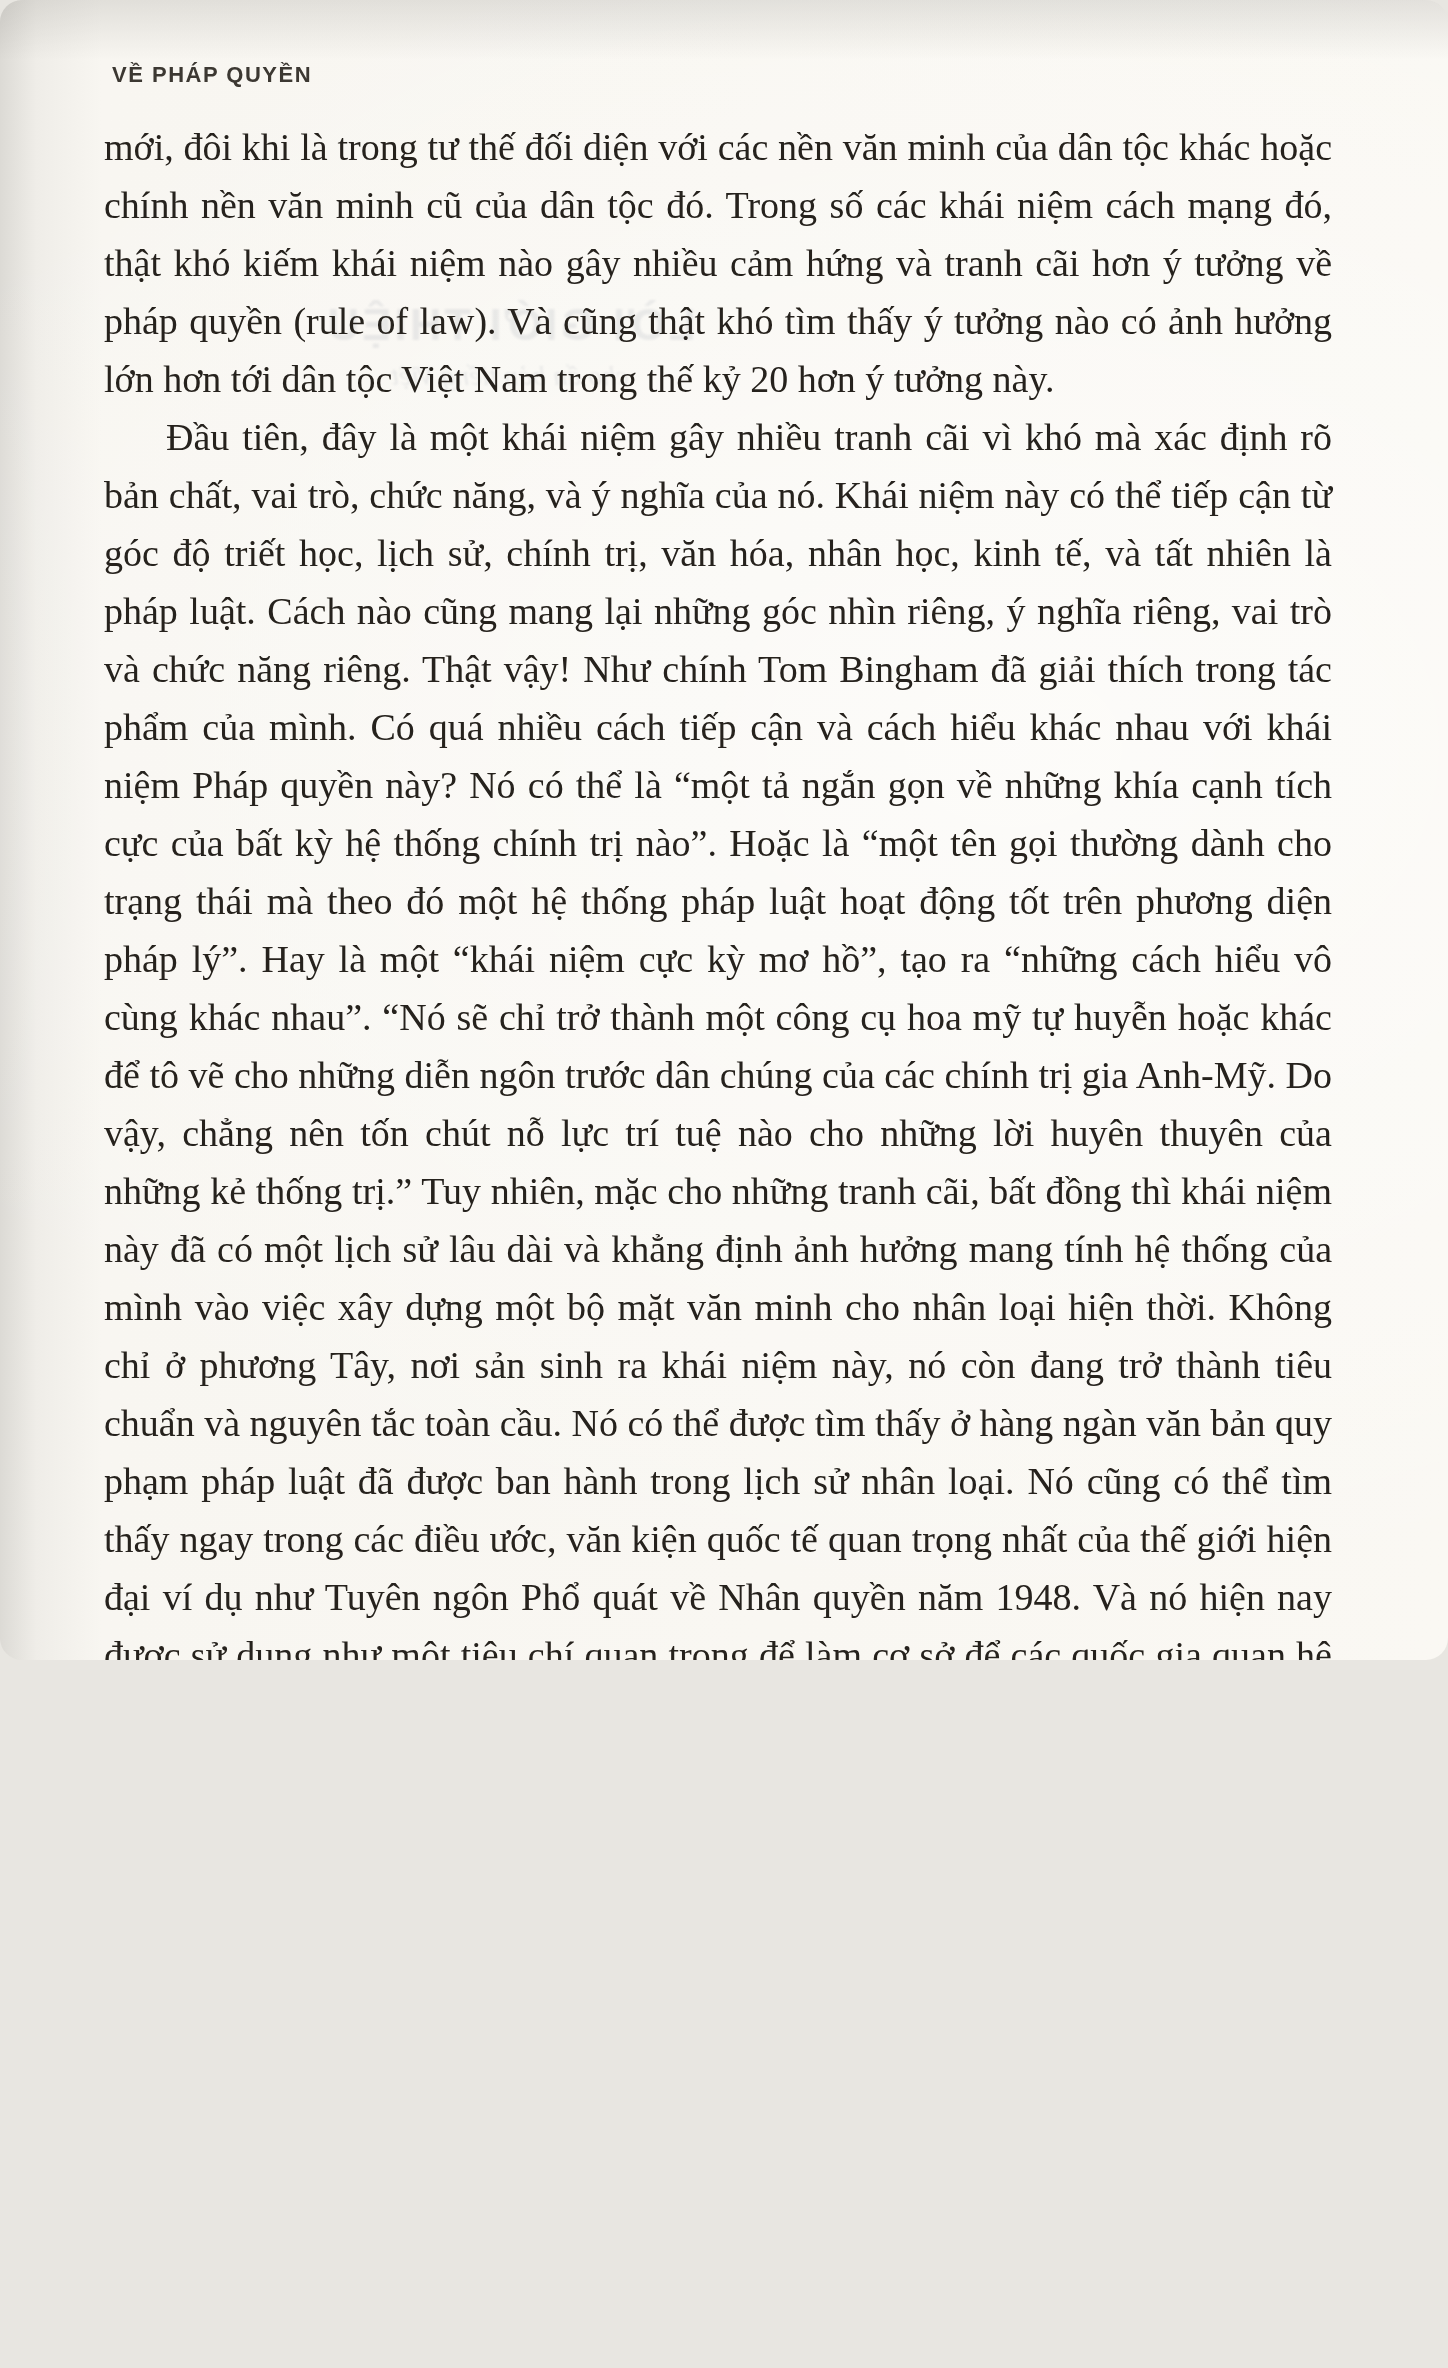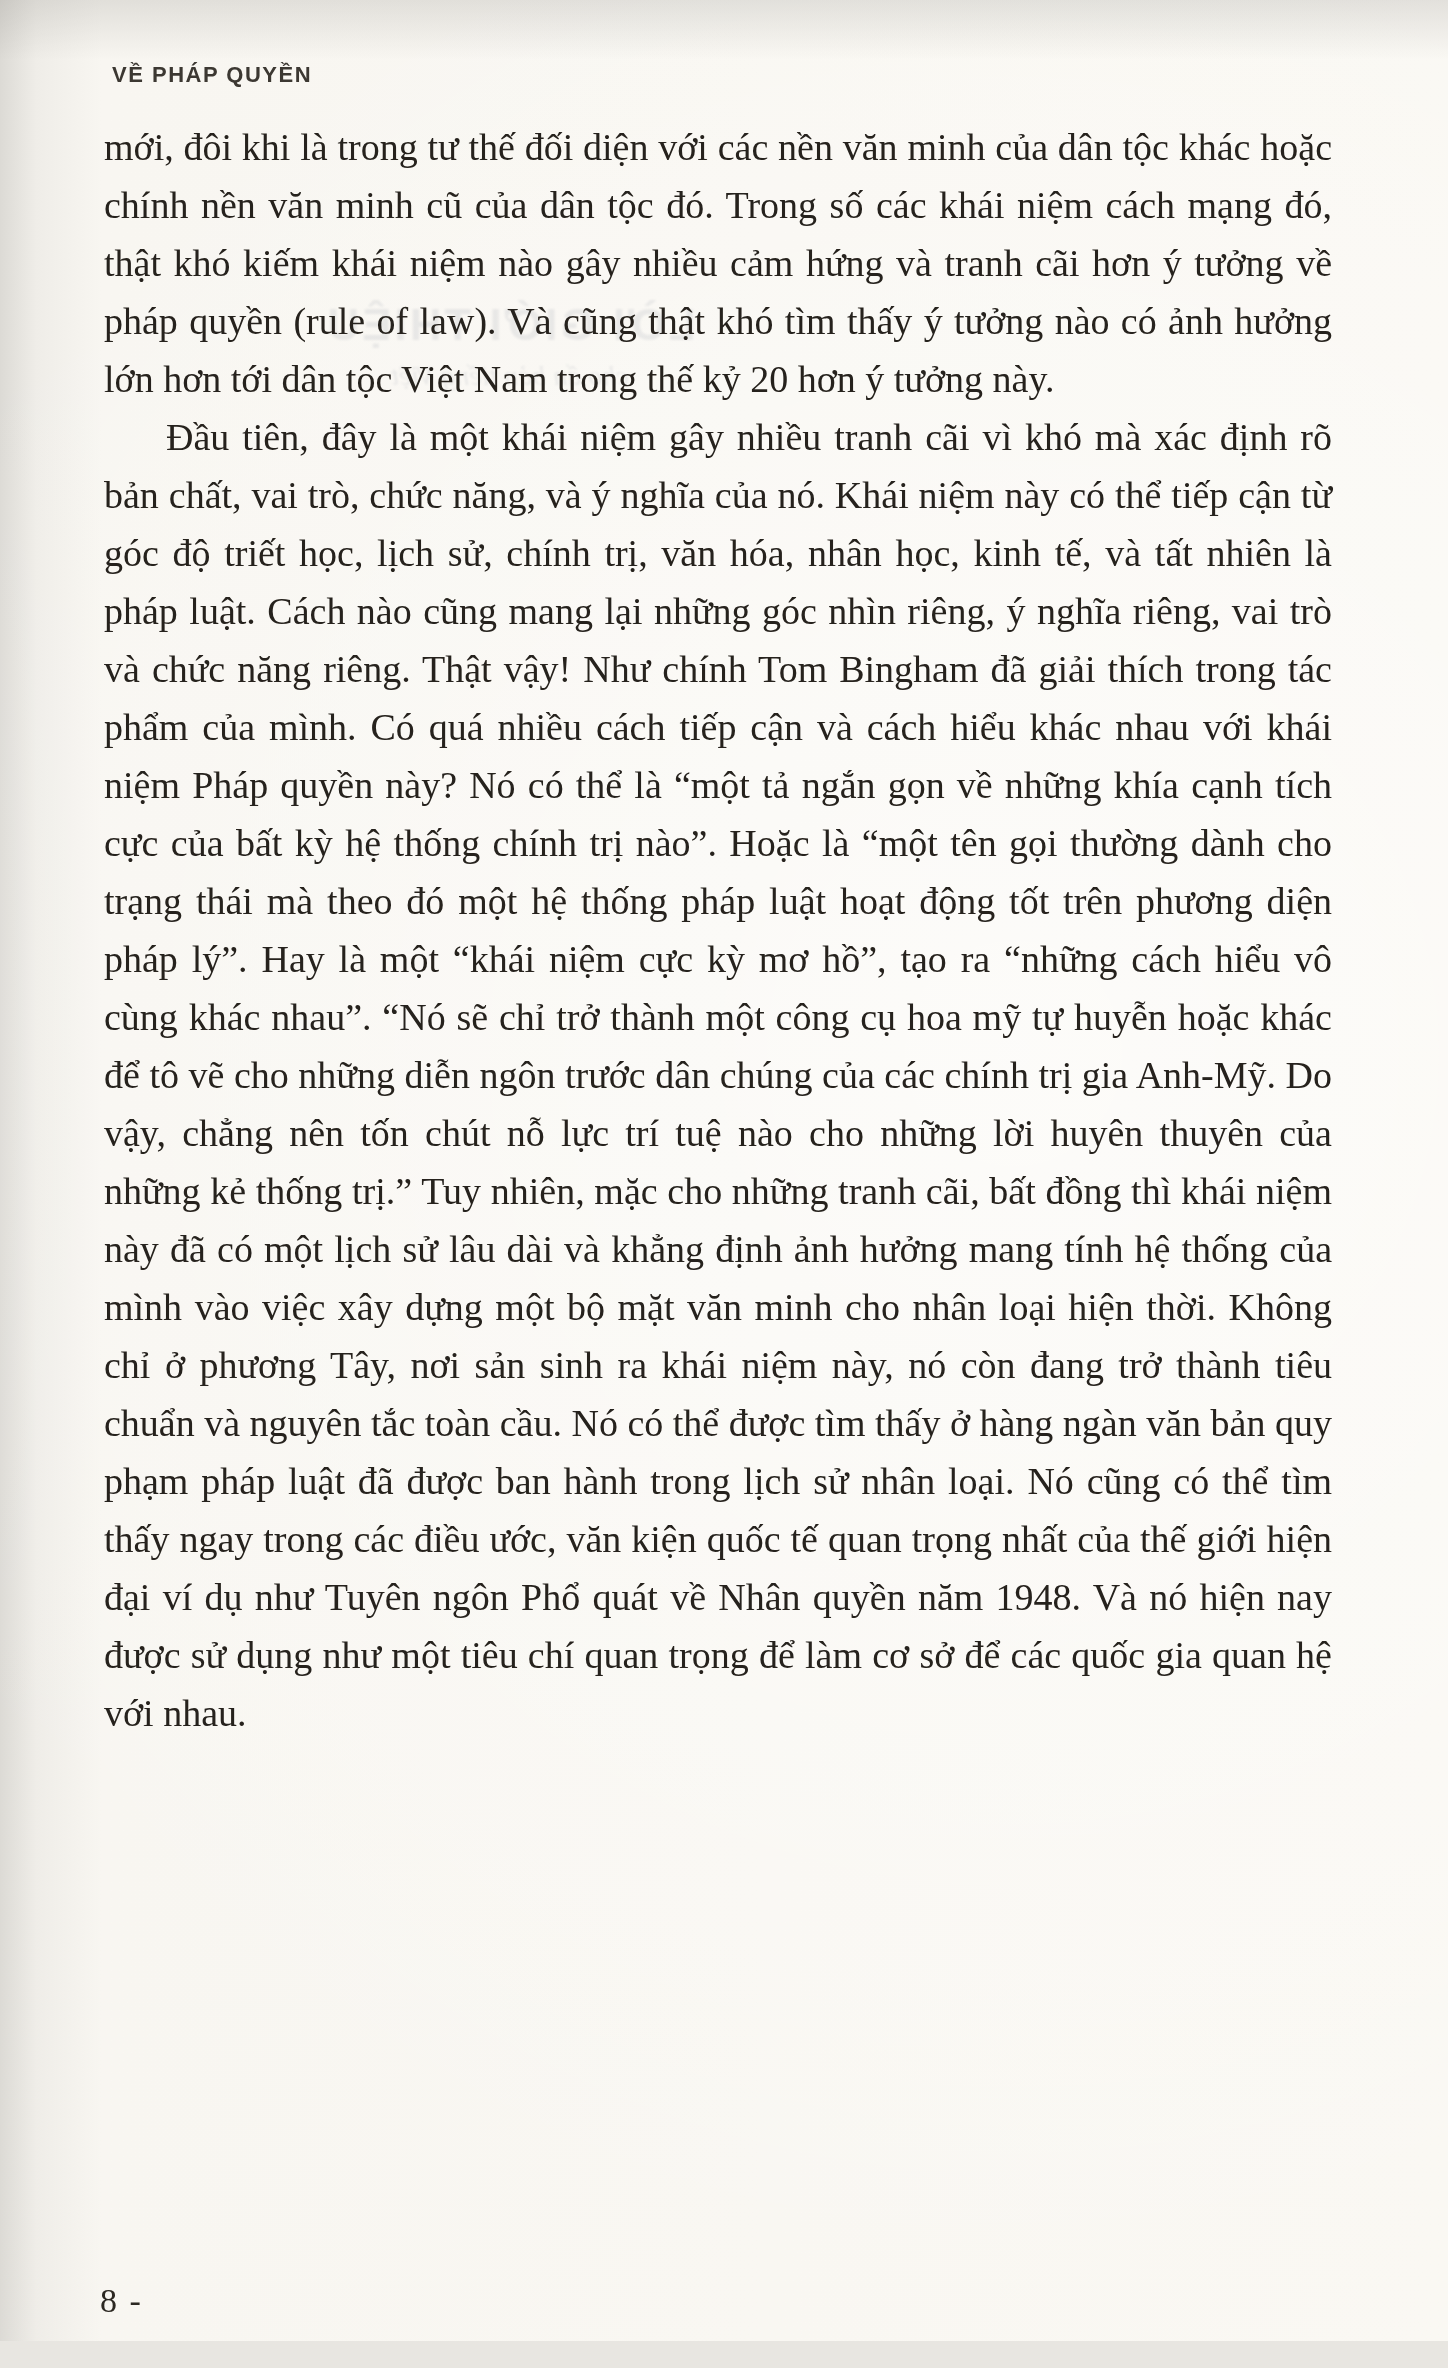--- a/index.html
+++ b/index.html
@@ -4,28 +4,29 @@
 <title>Scanned book page</title>
 <style>
   html, body {
     margin: 0;
     padding: 0;
     background: #e8e6e1;
   }
   .scan {
     position: relative;
     width: 1448px;
-    height: 2341px;
+    height: 1660px;
     margin: 0 auto;
     background:
       radial-gradient(140% 90% at 70% 45%, rgba(255,255,255,0.55) 0%, rgba(255,255,255,0) 60%),
       linear-gradient(90deg, #dcdad5 0%, #efede8 2.5%, #f8f6f1 7%, #faf8f3 100%);
     overflow: hidden;
     font-family: "Liberation Serif", "DejaVu Serif", serif;
     color: #26221d;
+    border-radius: 22px;
   }
   
   .scan::before {
     content: "";
     position: absolute;
     left: 0; top: 0; right: 0;
     height: 60px;
     background: linear-gradient(180deg, rgba(120,118,112,0.18), rgba(120,118,112,0));
     pointer-events: none;
   }

